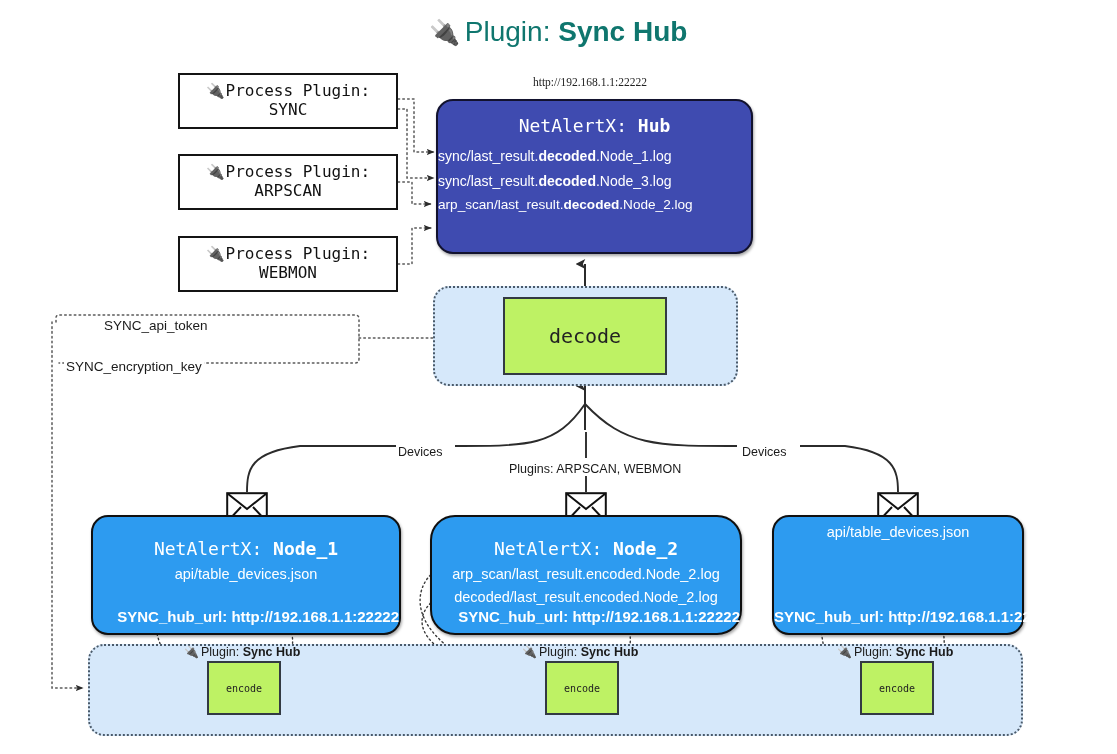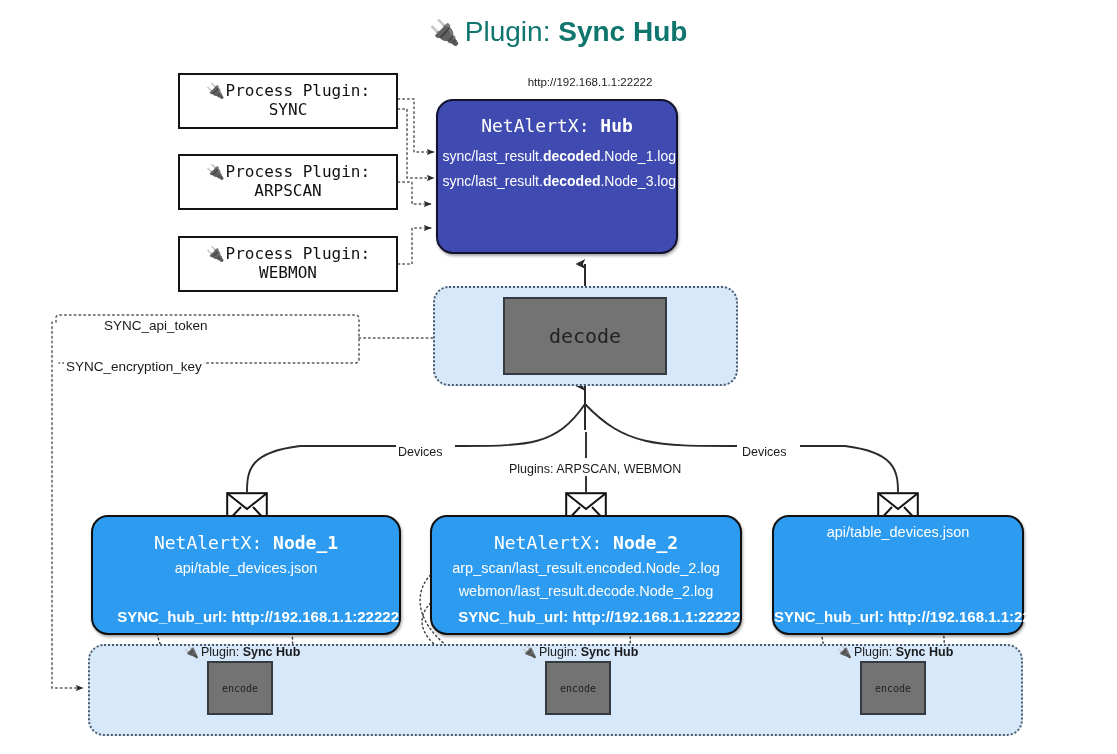--- a/index.html
+++ b/index.html
@@ -41,20 +41,21 @@
   .page-title .plug-ico { font-size: 25px; margin-right: 4px; }
   .page-title .t-strong { font-weight: bold; }
 
   .hub-url {
     position: absolute;
     left: 455px; top: 76px;
     width: 270px;
     text-align: center;
     font-size: 11.5px;
     color: #222;
+    font-family: Liberation Serif, serif;
   }
 
   
   .proc-box {
     position: absolute;
     width: 220px;
     height: 56px;
     background: #ffffff;
     border: 2px solid #141414;
     box-sizing: border-box;
@@ -68,77 +69,77 @@
     line-height: 1.16;
   }
   .proc-box .ln1 { display: flex; align-items: center; white-space: nowrap; }
   .proc-box .plug-ico { font-size: 15px; margin-right: 1px; }
   .proc-box .ln2 { white-space: nowrap; }
 
   
   .hub-box {
     position: absolute;
     left: 436px; top: 99px;
-    width: 242px;
+    width: 317px;
     height: 155px;
     background: #3F4BB0;
     border: 2px solid #12122e;
     border-radius: 17px;
     box-sizing: border-box;
     box-shadow: 1px 2px 3px rgba(0,0,0,0.35);
   }
   .hub-title {
     margin-top: 14px;
     text-align: center;
     color: #ffffff;
     font-family: "DejaVu Sans Mono", "Liberation Mono", monospace;
     font-size: 18px;
     white-space: nowrap;
   }
   .hub-title .b { font-weight: bold; }
   .hub-lines {
     margin-top: 8px;
     color: #ffffff;
     font-size: 14px;
-    text-align: right;
+    text-align: left;
   }
   .hub-lines .hl { line-height: 1.78; white-space: nowrap; }
   .hub-lines .hl.tight { line-height: 1.58; font-size: 13.6px; }
   .hub-lines b { font-weight: bold; }
 
   
   .lb-container {
     position: absolute;
     background: #D6E8FA;
     border: 2px dotted #4a5a6a;
     border-radius: 16px;
     box-sizing: border-box;
   }
   #decode-container { left: 433px; top: 286px; width: 305px; height: 100px; }
   #encode-container { left: 88px; top: 644px; width: 935px; height: 92px; }
 
   .proc-white {
     position: absolute;
-    background: #737373;
+    background: #bef264;
     border: 2px solid #333a42;
     box-sizing: border-box;
     display: flex;
     align-items: center;
     justify-content: center;
     font-family: "DejaVu Sans Mono", "Liberation Mono", monospace;
     color: #222;
   }
   #decode-box {
     left: 503px; top: 297px;
     width: 164px; height: 78px;
     font-size: 20px;
   }
   .encode-box {
     top: 661px;
-    width: 66px; height: 54px;
+    width: 74px; height: 54px;
     font-size: 10px;
   }
   #encode-box-1 { left: 207px; }
   #encode-box-2 { left: 545px; }
   #encode-box-3 { left: 860px; }
 
   .sync-hub-label {
     position: absolute;
     top: 645px;
     font-size: 12.5px;
@@ -158,25 +159,25 @@
     position: absolute;
     top: 515px;
     height: 120px;
     background: #2D9BF0;
     border: 2px solid #101010;
     border-radius: 17px;
     box-sizing: border-box;
     box-shadow: 1px 2px 3px rgba(0,0,0,0.35);
   }
   #node-1 { left: 91px; width: 310px; }
-  #node-2 { left: 430px; width: 312px; }
+  #node-2 { left: 430px; width: 312px; border-radius: 25px; }
   #node-3 { left: 772px; width: 252px; }
 
   .node-title {
-    margin-top: 15px;
+    margin-top: 21px;
     text-align: center;
     color: #ffffff;
     font-family: "DejaVu Sans Mono", "Liberation Mono", monospace;
     font-size: 18px;
     white-space: nowrap;
   }
   .node-title .b { font-weight: bold; }
   .node-lines {
     margin-top: 4px;
     text-align: center;
@@ -323,20 +324,21 @@
     </div>
 
     <div class="hub-box">
       <div class="hub-title">
         <span>NetAlertX:</span>
         <span class="b">Hub</span>
       </div>
       <div class="hub-lines">
         <div class="hl"><span>sync/last_result.</span><b>decoded</b><span>.Node_1.log</span></div>
         <div class="hl"><span>sync/last_result.</span><b>decoded</b><span>.Node_3.log</span></div>
+        <div class="hl tight"><span>arp_scan/last_result.</span><b>decoded</b><span>.Node_2.log</span></div>
       </div>
     </div>
 
     <div class="lb-container" id="decode-container"></div>
     <div class="proc-white" id="decode-box">decode</div>
 
     <div class="edge-label" id="lbl-api-token">SYNC_api_token</div>
     <div class="edge-label" id="lbl-enc-key">SYNC_encryption_key</div>
 
     <div class="edge-label" id="lbl-devices-left">Devices</div>
@@ -367,21 +369,21 @@
       <div class="node-foot">SYNC_hub_url: http://192.168.1.1:22222</div>
     </div>
 
     <div class="node-box" id="node-2">
       <div class="node-title">
         <span>NetAlertX:</span>
         <span class="b">Node_2</span>
       </div>
       <div class="node-lines">
         <div class="nl">arp_scan/last_result.encoded.Node_2.log</div>
-        <div class="nl">webmon/last_result.decode.Node_2.log</div>
+        <div class="nl">decoded/last_result.encoded.Node_2.log</div>
       </div>
       <div class="node-foot">SYNC_hub_url: http://192.168.1.1:22222</div>
     </div>
 
     <div class="node-box" id="node-3">
       <div class="node-lines">
         <div class="nl">api/table_devices.json</div>
       </div>
       <div class="node-foot">SYNC_hub_url: http://192.168.1.1:22222</div>
     </div>

